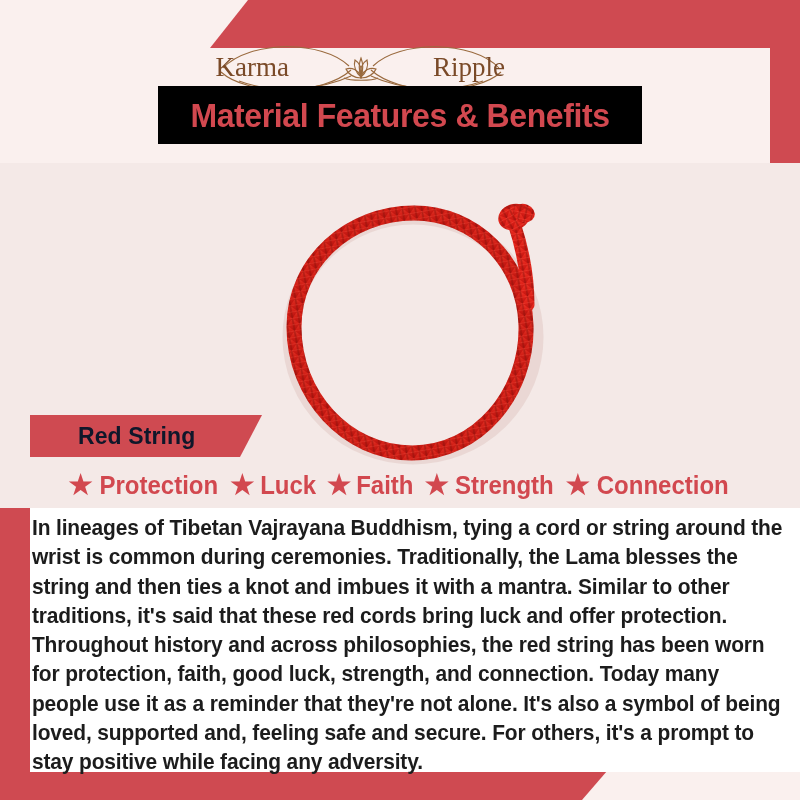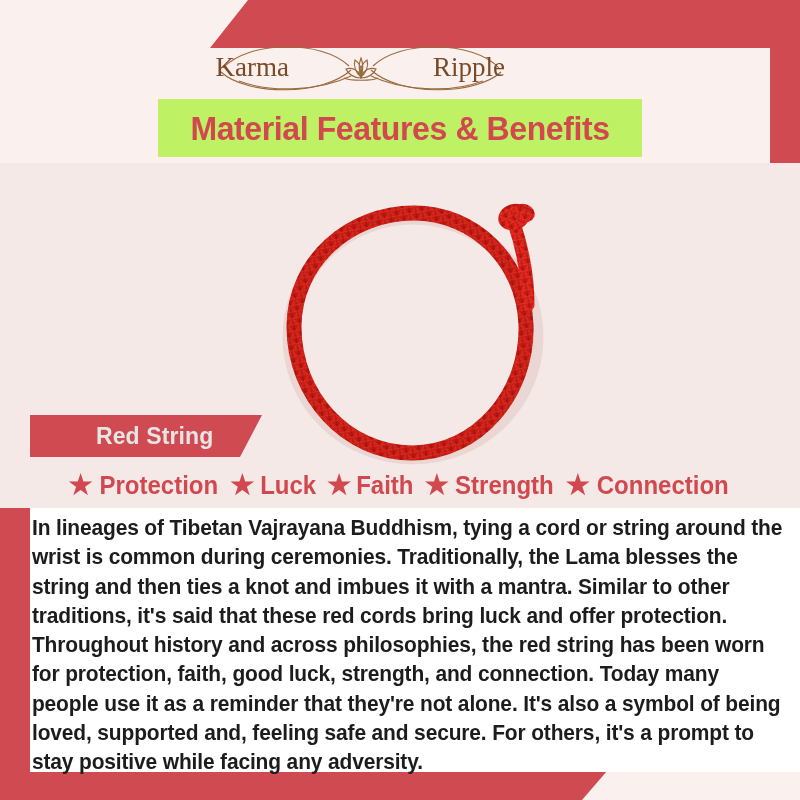--- a/index.html
+++ b/index.html
@@ -81,24 +81,24 @@
     align-items: center;
     justify-content: center;
     z-index: 6;
   }
   .logo-svg { display:block; }
 
   
   .title-banner {
     position: absolute;
     left: 158px;
-    top: 99px;
+    top: 86px;
     width: 484px;
     height: 58px;
-    background: #bef264;
+    background: #000000;
     display: flex;
     align-items: center;
     justify-content: center;
     z-index: 6;
     text-align: center;
   }
   .title-text {
     font-family: "Liberation Sans", sans-serif;
     font-weight: bold;
     font-size: 34px;
@@ -125,25 +125,25 @@
     top: 415px;
     width: 232px;
     height: 42px;
     background: #cf4a51;
     clip-path: polygon(0 0, 100% 0, calc(100% - 22px) 100%, 0 100%);
     display: flex;
     align-items: center;
     z-index: 7;
   }
   .ribbon-text {
-    color: #e5e5e5;
+    color: #0f172a;
     font-family: "Liberation Sans", sans-serif;
     font-weight: bold;
     font-size: 23px;
-    padding-left: 66px;
+    padding-left: 48px;
     white-space: nowrap;
     letter-spacing: 0.1px;
   }
 
   
   .benefits {
     position: absolute;
     left: 30px;
     top: 465px;
     width: 740px;

